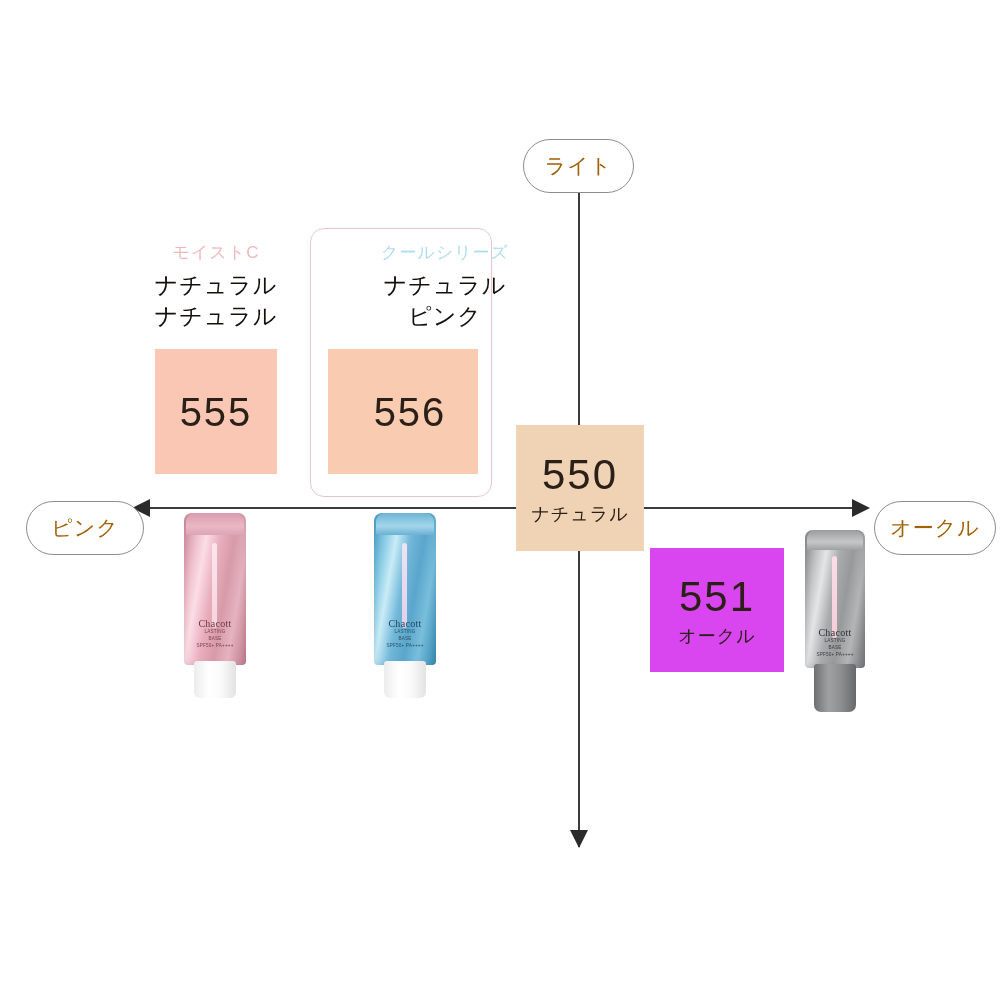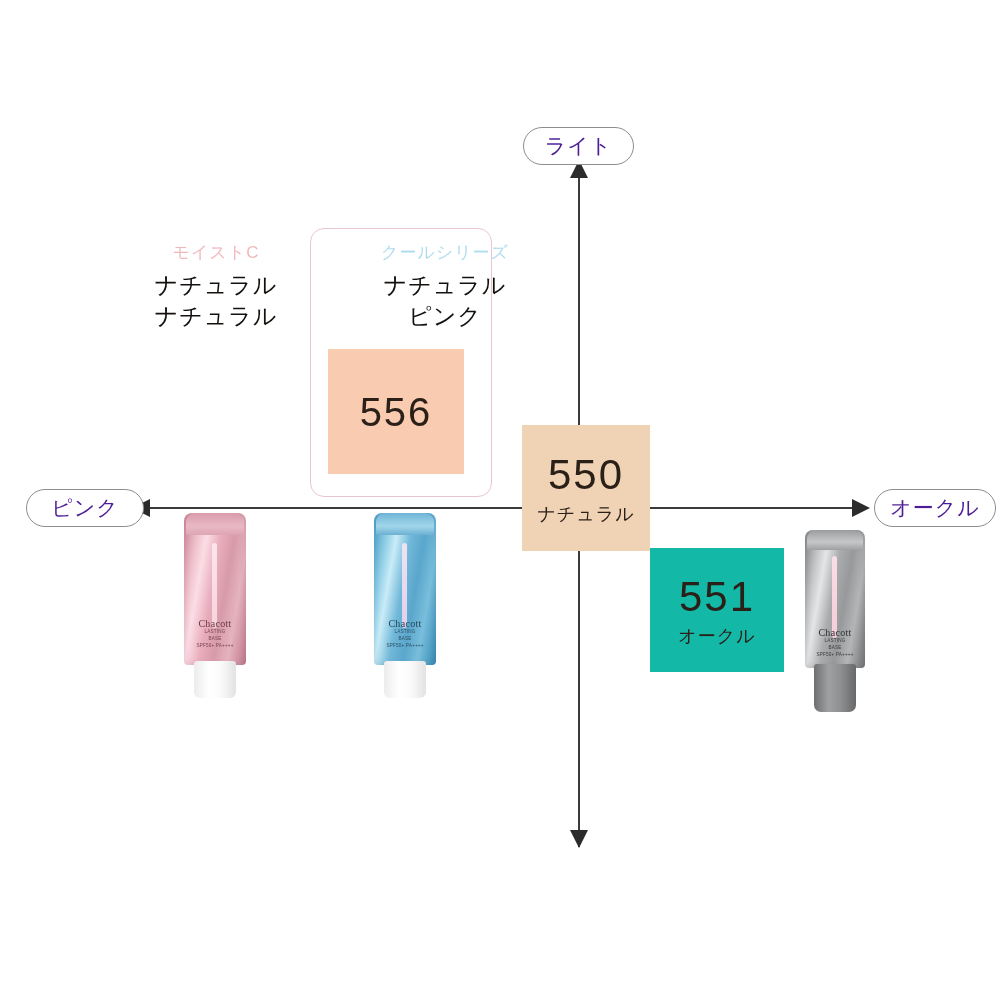--- a/index.html
+++ b/index.html
@@ -42,25 +42,26 @@
     border-left:18px solid #2b2b2b;
   }
 
   
   .pill{
     position:absolute;
     display:flex;align-items:center;justify-content:center;
     border:1.6px solid #8d8d8d;
     border-radius:999px;
     background:#ffffff;
-    color:#4c1d95;
+    color:#a16207;
     font-size:21px;
     letter-spacing:1px;
-    height:38px;
+    height:54px;
     box-sizing:border-box;
+    margin-top:12px;
   }
   .pill-top{left:523px;top:127px;width:111px;}
   .pill-bottom{left:523px;top:836px;width:111px;}
   .pill-left{left:26px;top:489px;width:118px;}
   .pill-right{left:874px;top:489px;width:122px;}
 
   
   .swatch{
     position:absolute;
     display:flex;flex-direction:column;
@@ -69,21 +70,21 @@
   }
   .swatch .num{
     font-size:42px;letter-spacing:2px;font-weight:300;line-height:1;
   }
   .swatch .sub{
     font-size:18px;letter-spacing:1px;margin-top:9px;line-height:1;
   }
 
   #sw-555{left:155px;top:349px;width:122px;height:125px;}
   #sw-555 .num{font-size:40px;}
-  #sw-556{left:328px;top:349px;width:136px;height:125px;}
+  #sw-556{left:328px;top:349px;width:136px;height:125px;padding-left:14px;}
   #sw-556 .num{font-size:40px;}
   #sw-550{left:516px;top:425px;width:128px;height:126px;}
   #sw-551{left:650px;top:548px;width:134px;height:124px;}
 
   
   .card-556{
     position:absolute;left:310px;top:228px;width:182px;height:269px;
     border:1.6px solid #e9c6ce;border-radius:14px;background:#ffffff;
     box-sizing:border-box;
   }
@@ -229,31 +230,34 @@
   </div>
 
   <div class="head" id="head-556">
     <div class="series" style="color: rgb(174, 220, 239);">クールシリーズ</div>
     <div class="name">
       <span>ナチュラル</span><br>
       <span>ピンク</span>
     </div>
   </div>
 
+  <div class="swatch" id="sw-555" style="background: rgb(249, 199, 180);">
+    <div class="num">555</div>
+  </div>
 
   <div class="swatch" id="sw-556" style="background: rgb(249, 203, 177);">
     <div class="num">556</div>
   </div>
 
-  <div class="swatch" id="sw-550" style="background: rgb(240, 210, 180); margin-left: 6px;">
+  <div class="swatch" id="sw-550" style="background: rgb(240, 210, 180);">
     <div class="num">550</div>
     <div class="sub">ナチュラル</div>
   </div>
 
-  <div class="swatch" id="sw-551" style="background: #14b8a6;">
+  <div class="swatch" id="sw-551" style="background: #d946ef;">
     <div class="num">551</div>
     <div class="sub">オークル</div>
   </div>
 
   <div class="tube" id="tube-pink">
     <div class="body"></div>
     <div class="shoulder"></div>
     <div class="stripe"></div>
     <div class="brand">Chacott</div>
     <div class="sub1">

